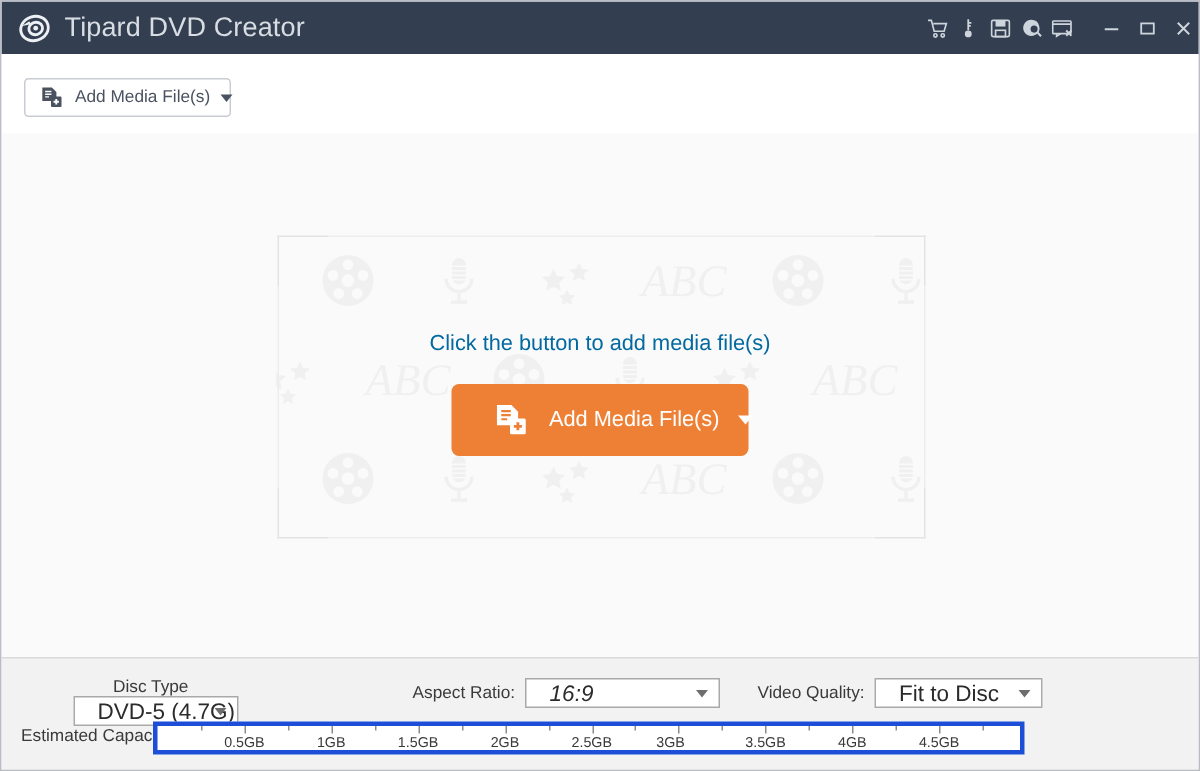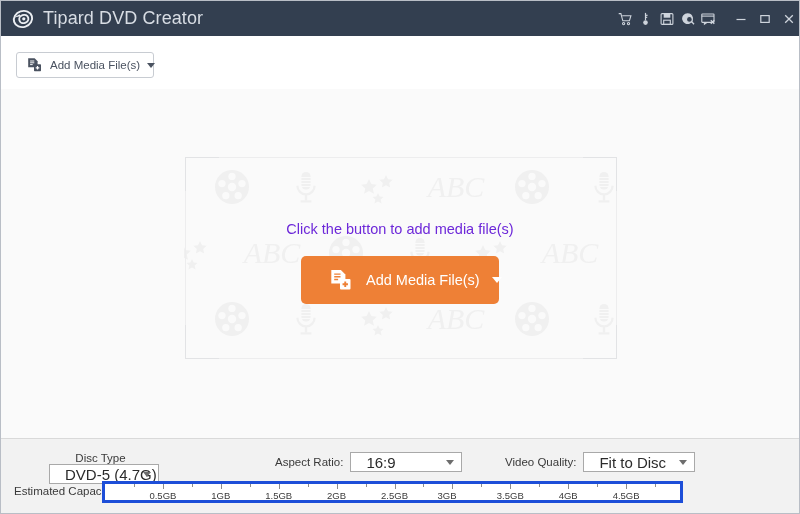--- a/index.html
+++ b/index.html
@@ -143,21 +143,21 @@
   .dz-e-b { left: 34px; right: 34px; bottom: 0; height: 1px; }
   .dz-e-l { top: 34px; bottom: 34px; left: 0; width: 1px; }
   .dz-e-r { top: 34px; bottom: 34px; right: 0; width: 1px; }
 
   .hint {
     position: absolute;
     left: 0; right: 0;
     top: 132px;
     text-align: center;
     font-size: 14.5px;
-    color: #6d28d9;
+    color: #0369a1;
   }
 
   .add-btn-big {
     position: absolute;
     left: 300px;
     top: 167px;
     width: 198px;
     height: 48px;
     background: #ee8036;
     border: none;
@@ -227,21 +227,21 @@
     right: 7px;
     width: 0; height: 0;
     border-left: 4px solid transparent;
     border-right: 4px solid transparent;
     border-top: 5px solid #6d6d6d;
   }
 
   .fld-disc { left: 48px; top: 0; flex-direction: column; }
   .fld-disc .sel { width: 110px; }
   .fld-aspect { left: 274px; top: 0; }
-  .fld-aspect .sel { width: 112px; }
+  .fld-aspect .sel { width: 130px; font-style: italic; }
   .fld-quality { left: 504px; top: 0; }
   .fld-quality .sel { width: 112px; }
 
   
   .row-capacity {
     position: absolute;
     left: 0; top: 42px;
     width: 798px; height: 22px;
   }
   .cap-label {

